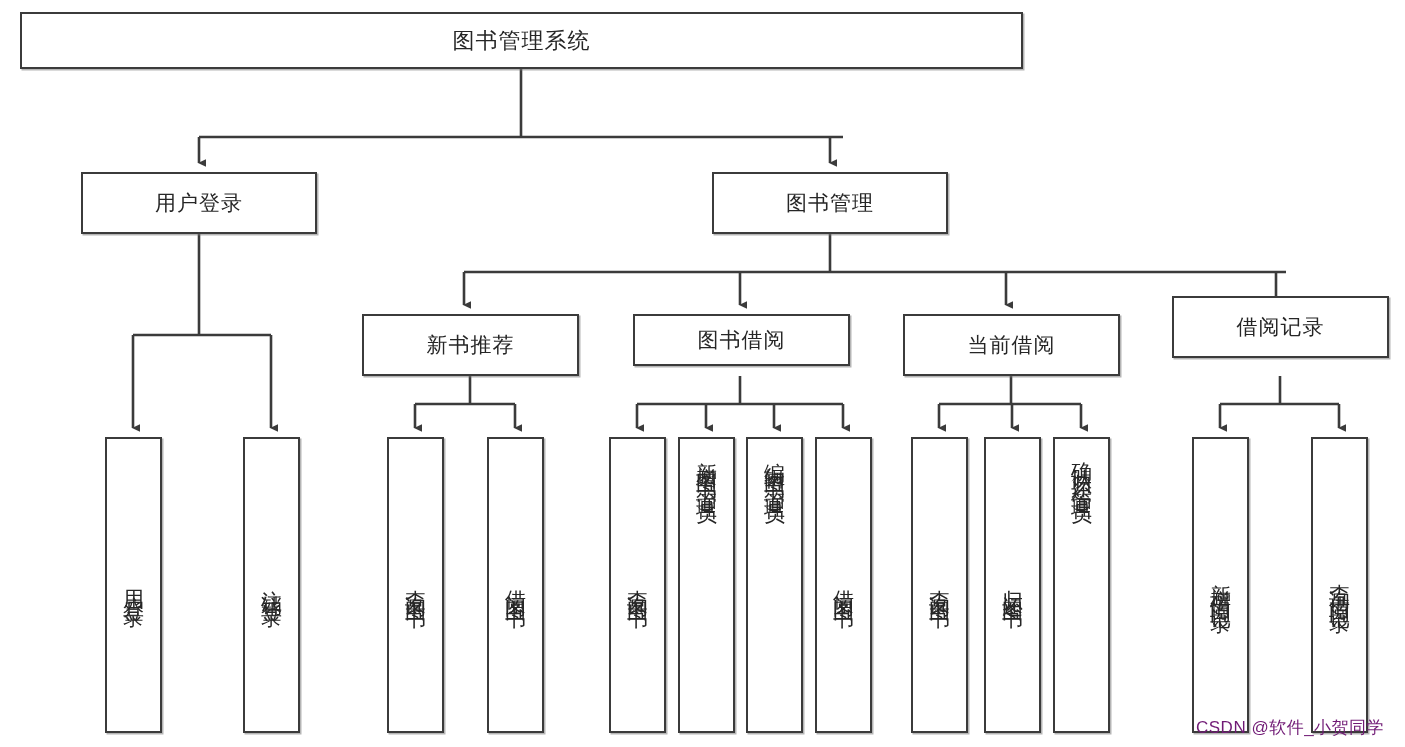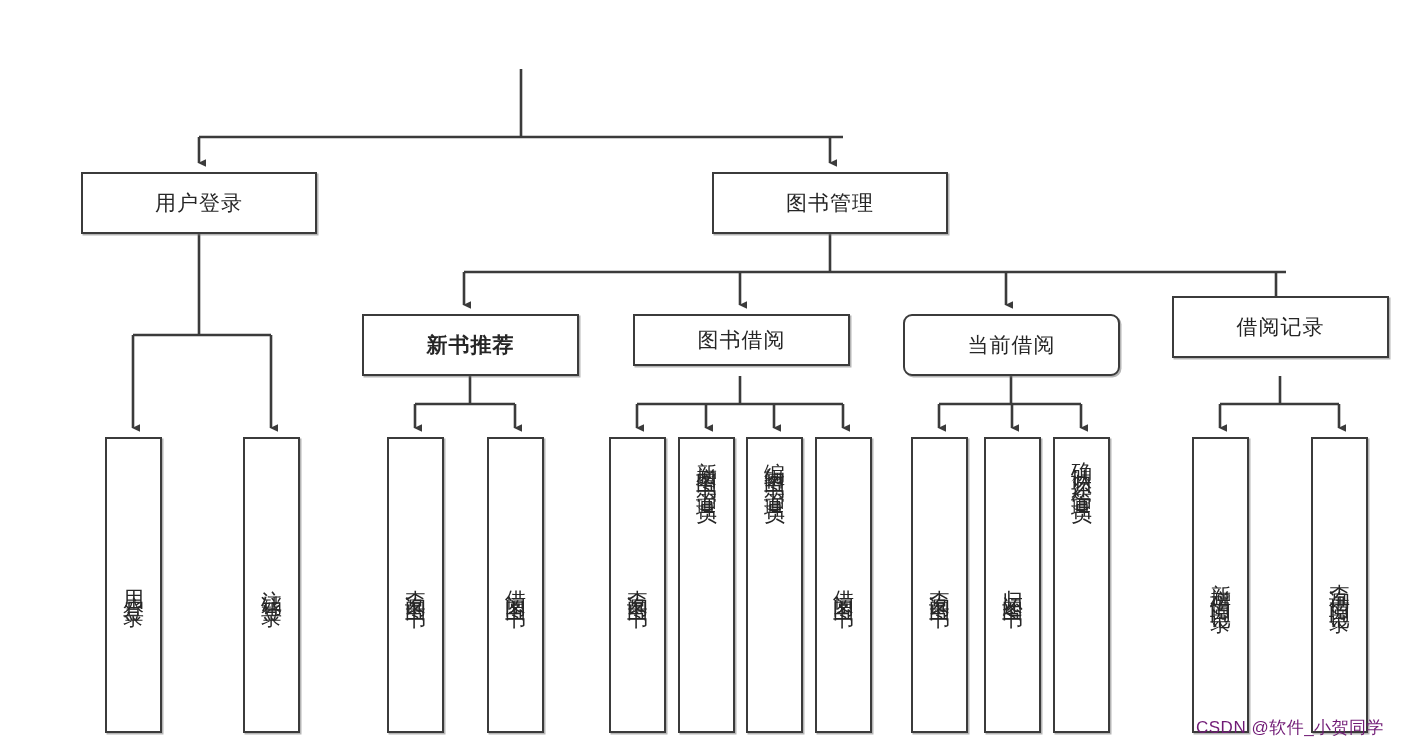--- a/index.html
+++ b/index.html
@@ -127,35 +127,38 @@
       <path d="M1012,404 L1012,428" marker-end="url(#arrowhead)"></path>
       <path d="M1081,404 L1081,428" marker-end="url(#arrowhead)"></path>
 
       <path d="M1280,376 L1280,404"></path>
       <path d="M1220,404 L1339,404"></path>
       <path d="M1220,404 L1220,428" marker-end="url(#arrowhead)"></path>
       <path d="M1339,404 L1339,428" marker-end="url(#arrowhead)"></path>
     </g>
   </svg>
 
+  <div class="node root" style="left:20px; top:12px; width:1003px; height:57px;">
+    <span class="label">图书管理系统</span>
+  </div>
 
   <div class="node lvl2" style="left:81px; top:172px; width:236px; height:62px;">
     <span class="label">用户登录</span>
   </div>
   <div class="node lvl2" style="left:712px; top:172px; width:236px; height:62px;">
     <span class="label">图书管理</span>
   </div>
 
-  <div class="node lvl3" style="left:362px; top:314px; width:217px; height:62px;font-weight:bold;">
+  <div class="node lvl3" style="left:362px; top:314px; width:217px; height:62px;">
     <span class="label">新书推荐</span>
   </div>
   <div class="node lvl3" style="left:633px; top:314px; width:217px; height:52px;">
     <span class="label">图书借阅</span>
   </div>
-  <div class="node lvl3" style="left:903px; top:314px; width:217px; height:62px;border-radius:9px;">
+  <div class="node lvl3" style="left:903px; top:314px; width:217px; height:62px;">
     <span class="label">当前借阅</span>
   </div>
   <div class="node lvl3" style="left:1172px; top:296px; width:217px; height:62px;">
     <span class="label">借阅记录</span>
   </div>
 
   <div class="node leaf center" style="left:105px; top:437px; width:57px; height:296px;">
     <span class="label">用户登录</span>
   </div>
   <div class="node leaf center" style="left:243px; top:437px; width:57px; height:296px;">

